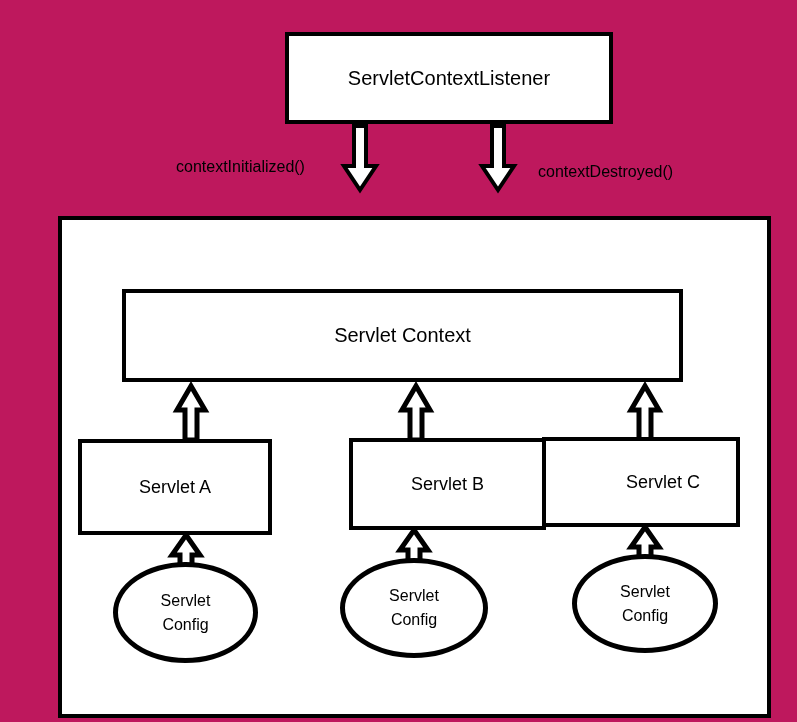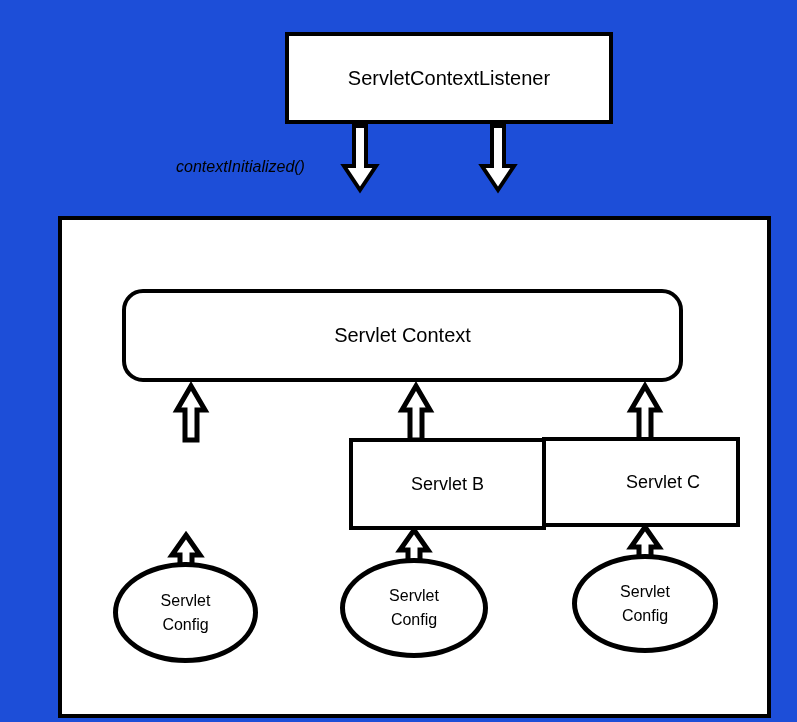--- a/index.html
+++ b/index.html
@@ -8,21 +8,21 @@
     padding: 0;
     background: #ffffff;
   }
   body {
     font-family: "Liberation Sans", sans-serif;
   }
   #canvas {
     position: relative;
     width: 797px;
     height: 722px;
-    background: #1d4ed8;
+    background: #be185d;
     overflow: hidden;
   }
   .node {
     position: absolute;
     box-sizing: border-box;
     background: #ffffff;
     display: flex;
     align-items: center;
     justify-content: center;
     text-align: center;
@@ -54,63 +54,67 @@
     fill: #ffffff;
     stroke: #000000;
     stroke-width: 4;
     stroke-linejoin: miter;
   }
   .arrow-svg.thin polygon {
     stroke-width: 5;
   }
   #listener-box { font-size: 20px; }
   #webapp-title { font-size: 20px; }
-  #context-box { font-size: 20px; border-radius: 21px; }
+  #context-box { font-size: 20px; }
   .servlet-box { font-size: 18px; }
   .config-ellipse { font-size: 16px; }
-  .callout { font-size: 16px; font-style: italic; }
+  .callout { font-size: 16px; }
   .ellipse-line { display: block; margin: 4px 0; }
 </style>
 </head>
 <body>
 
 <div id="canvas">
 
   <div class="node rect" id="listener-box" style="left:285px; top:32px; width:328px; height:92px;">
     <span>ServletContextListener</span>
   </div>
 
   <svg class="arrow-svg" style="left:341px; top:124px; width:38px; height:68px;" viewBox="0 0 38 68">
     <polygon points="13,2 25,2 25,42 35,42 19,66 3,42 13,42"></polygon>
   </svg>
 
   <svg class="arrow-svg" style="left:479px; top:124px; width:38px; height:68px;" viewBox="0 0 38 68">
     <polygon points="13,2 25,2 25,42 35,42 19,66 3,42 13,42"></polygon>
   </svg>
 
   <div class="label-text callout" style="left:176px; top:158px;">contextInitialized()</div>
+  <div class="label-text callout" style="left:538px; top:163px;">contextDestroyed()</div>
 
   <div class="outer-rect" id="webapp-box" style="position:absolute; left:58px; top:216px; width:705px; height:494px; background:#ffffff;">
   </div>
 
 
   <div class="node rect" id="context-box" style="left:122px; top:289px; width:561px; height:93px;">
     <span>Servlet Context</span>
   </div>
 
   <svg class="arrow-svg thin" style="left:175px; top:384px; width:32px; height:58px;" viewBox="0 0 32 58">
     <polygon points="16,2 30,26 22,26 22,56 10,56 10,26 2,26"></polygon>
   </svg>
   <svg class="arrow-svg thin" style="left:400px; top:384px; width:32px; height:58px;" viewBox="0 0 32 58">
     <polygon points="16,2 30,26 22,26 22,56 10,56 10,26 2,26"></polygon>
   </svg>
   <svg class="arrow-svg thin" style="left:629px; top:384px; width:32px; height:58px;" viewBox="0 0 32 58">
     <polygon points="16,2 30,26 22,26 22,56 10,56 10,26 2,26"></polygon>
   </svg>
 
+  <div class="node rect servlet-box" style="left:78px; top:439px; width:194px; height:96px;">
+    <span>Servlet A</span>
+  </div>
   <div class="node rect servlet-box" style="left:313px; top:438px; width:197px; height:92px;margin-left:36px;">
     <span>Servlet B</span>
   </div>
   <div class="node rect servlet-box" style="left:542px; top:437px; width:198px; height:90px;padding-left:44px;">
     <span>Servlet C</span>
   </div>
 
   <svg class="arrow-svg thin" style="left:170px; top:533px; width:32px; height:42px;" viewBox="0 0 32 42">
     <polygon points="16,2 30,22 22,22 22,40 10,40 10,22 2,22"></polygon>
   </svg>

